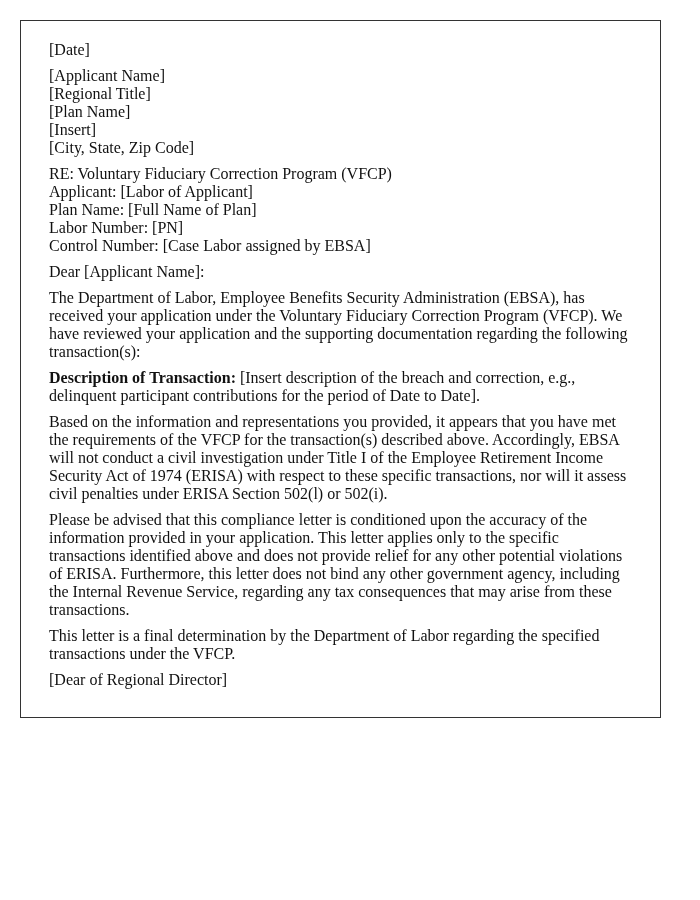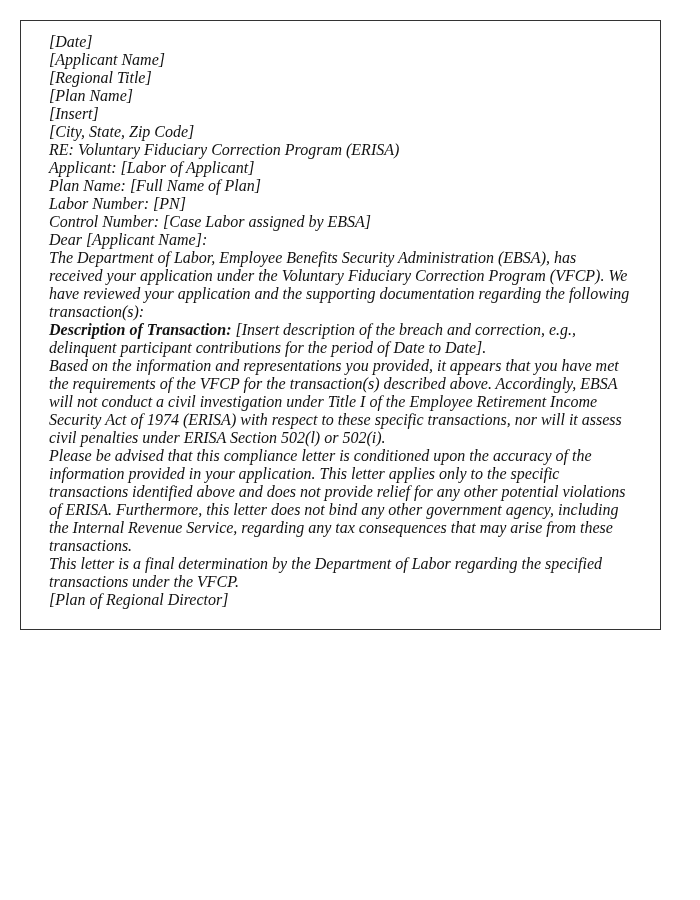--- a/index.html
+++ b/index.html
@@ -27,22 +27,21 @@
     .letter {
       position: absolute;
       left: 20px;
       top: 20px;
       width: 583px;
       padding: 12px 28px 20px 28px;
       border: 1px solid #333333;
       line-height: 18px;
     }
     .letter p {
-      margin: 0 0;
-      font-style: italic;
+      margin: 8px 0;
     }
     .letter p .line {
       display: block;
     }
     .bold {
       font-weight: bold;
     }
   </style>
 </head>
 <body>
@@ -54,36 +53,36 @@
 
     <p>
       <span class="line">[Applicant Name]</span>
       <span class="line">[Regional Title]</span>
       <span class="line">[Plan Name]</span>
       <span class="line">[Insert]</span>
       <span class="line">[City, State, Zip Code]</span>
     </p>
 
     <p>
-      <span class="line">RE: Voluntary Fiduciary Correction Program (ERISA)</span>
+      <span class="line">RE: Voluntary Fiduciary Correction Program (VFCP)</span>
       <span class="line">Applicant: [Labor of Applicant]</span>
       <span class="line">Plan Name: [Full Name of Plan]</span>
       <span class="line">Labor Number: [PN]</span>
       <span class="line">Control Number: [Case Labor assigned by EBSA]</span>
     </p>
 
     <p>Dear [Applicant Name]:</p>
 
     <p>The Department of Labor, Employee Benefits Security Administration (EBSA), has received your application under the Voluntary Fiduciary Correction Program (VFCP). We have reviewed your application and the supporting documentation regarding the following transaction(s):</p>
 
     <p><span class="bold">Description of Transaction:</span><span> [Insert description of the breach and correction, e.g., delinquent participant contributions for the period of Date to Date].</span></p>
 
     <p>Based on the information and representations you provided, it appears that you have met the requirements of the VFCP for the transaction(s) described above. Accordingly, EBSA will not conduct a civil investigation under Title I of the Employee Retirement Income Security Act of 1974 (ERISA) with respect to these specific transactions, nor will it assess civil penalties under ERISA Section 502(l) or 502(i).</p>
 
     <p>Please be advised that this compliance letter is conditioned upon the accuracy of the information provided in your application. This letter applies only to the specific transactions identified above and does not provide relief for any other potential violations of ERISA. Furthermore, this letter does not bind any other government agency, including the Internal Revenue Service, regarding any tax consequences that may arise from these transactions.</p>
 
     <p>This letter is a final determination by the Department of Labor regarding the specified transactions under the VFCP.</p>
 
 
-    <p>[Plan of Regional Director]</p>
+    <p>[Dear of Regional Director]</p>
 
   </div>
 </div>
 
 </body></html>

